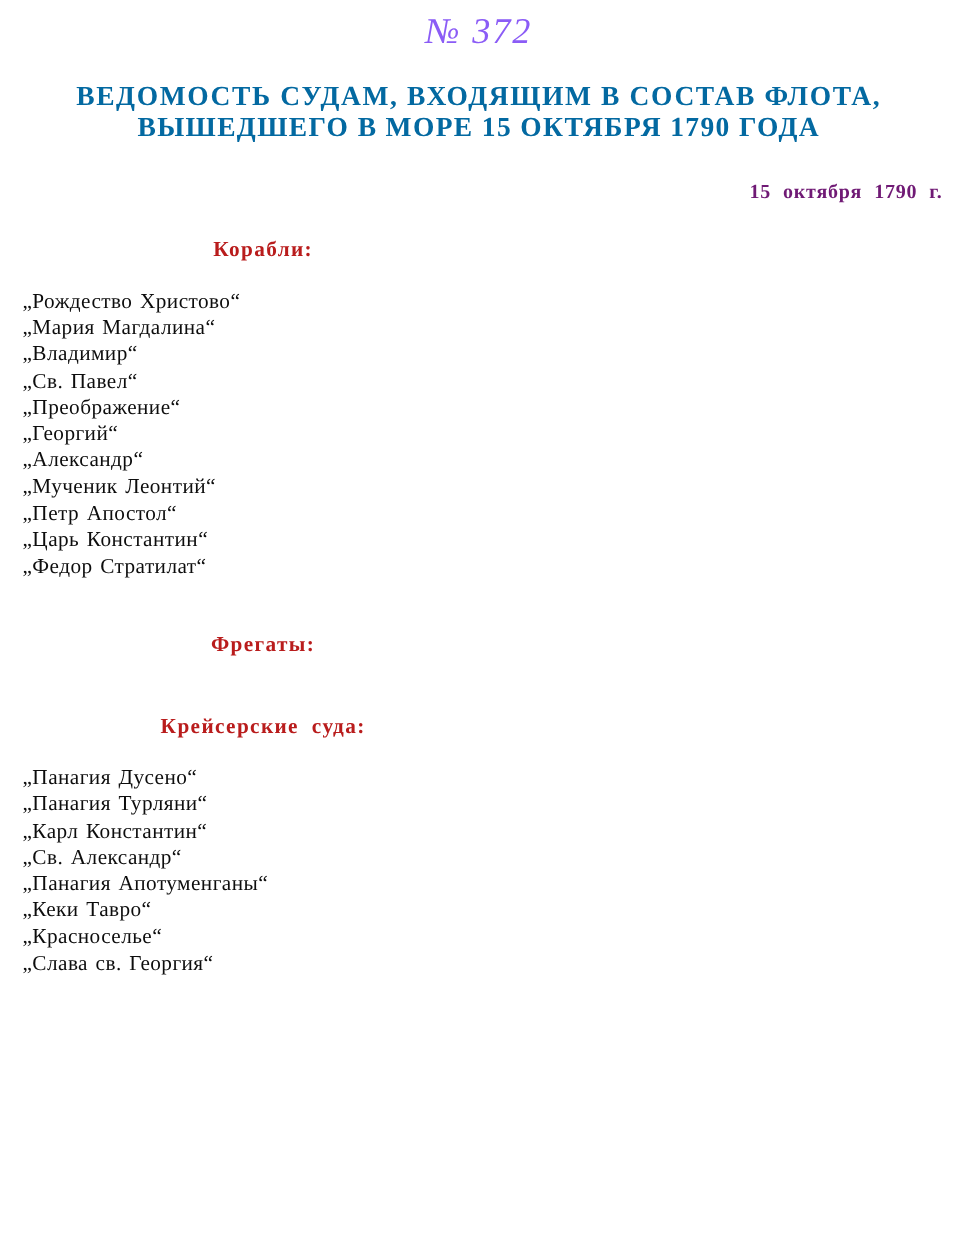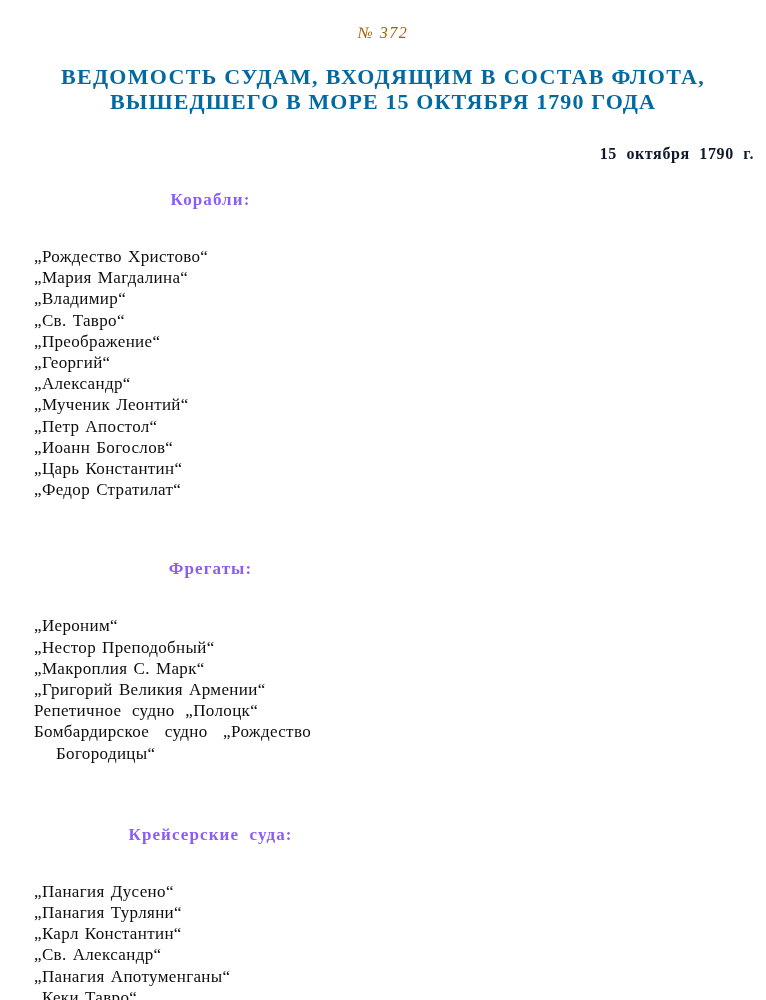--- a/index.html
+++ b/index.html
@@ -19,26 +19,26 @@
     position: relative;
     width: 766px;
     height: 1000px;
     box-sizing: border-box;
   }
 
   
   .doc-number {
     text-align: center;
     font-style: italic;
-    font-size: 16px;
+    font-size: 29px;
     letter-spacing: 1.5px;
     margin: 0;
-    padding-top: 24px;
+    padding-top: 9px;
     font-family: "Liberation Serif", "DejaVu Serif", serif;
-    color: #a16207;
+    color: #8b5cf6;
   }
 
   
   .doc-title {
     text-align: center;
     font-weight: bold;
     font-size: 22px;
     letter-spacing: 1.3px;
     line-height: 25px;
     margin: 0;
@@ -55,46 +55,46 @@
 
   
   .date-line {
     text-align: right;
     font-weight: bold;
     font-size: 16px;
     letter-spacing: 0.6px;
     padding-right: 12px;
     padding-top: 31px;
     word-spacing: 5px;
-    color: #0f172a;
+    color: #701a75;
   }
 
   
   .section {
     padding-left: 18px;
   }
   .section-ships     { padding-top: 27px; }
   .section-frigates  { padding-top: 43px; }
   .section-cruisers  { padding-top: 45px; }
 
   .section-heading {
     font-weight: bold;
     font-size: 17px;
     letter-spacing: 1.1px;
-    color: #8b5cf6;
+    color: #b91c1c;
     width: 385px;
     text-align: center;
     margin: 0;
     padding: 0;
   }
   .heading-wide { word-spacing: 5px; }
 
   .entry-list {
     list-style: none;
-    margin: 16px;
+    margin: 0;
     padding: 0;
     padding-top: 20px;
   }
   .entry {
     font-size: 17px;
     line-height: 21.2px;
     letter-spacing: 0.35px;
     word-spacing: 1.5px;
     white-space: nowrap;
     color: #0d0d0d;
@@ -127,42 +127,33 @@
   </h1>
 
   <div class="date-line">15 октября 1790 г.</div>
 
   <div class="section section-ships">
     <div class="section-heading">Корабли:</div>
     <ul class="entry-list">
       <li class="entry">„Рождество Христово“</li>
       <li class="entry">„Мария Магдалина“</li>
       <li class="entry">„Владимир“</li>
-      <li class="entry">„Св. Тавро“</li>
+      <li class="entry">„Св. Павел“</li>
       <li class="entry">„Преображение“</li>
       <li class="entry">„Георгий“</li>
       <li class="entry">„Александр“</li>
       <li class="entry">„Мученик Леонтий“</li>
       <li class="entry">„Петр Апостол“</li>
-      <li class="entry">„Иоанн Богослов“</li>
       <li class="entry">„Царь Константин“</li>
       <li class="entry">„Федор Стратилат“</li>
     </ul>
   </div>
 
   <div class="section section-frigates">
     <div class="section-heading">Фрегаты:</div>
-    <ul class="entry-list">
-      <li class="entry">„Иероним“</li>
-      <li class="entry">„Нестор Преподобный“</li>
-      <li class="entry">„Макроплия С. Марк“</li>
-      <li class="entry">„Григорий Великия Армении“</li>
-      <li class="entry entry-wide">Репетичное судно  „Полоцк“</li>
-      <li class="entry entry-wrap"><span>Бомбардирское судно „Рождество</span><span class="cont">Богородицы“</span></li>
-    </ul>
   </div>
 
   <div class="section section-cruisers">
     <div class="section-heading heading-wide">Крейсерские суда:</div>
     <ul class="entry-list">
       <li class="entry">„Панагия Дусено“</li>
       <li class="entry">„Панагия Турляни“</li>
       <li class="entry">„Карл Константин“</li>
       <li class="entry">„Св. Александр“</li>
       <li class="entry">„Панагия Апотуменганы“</li>

